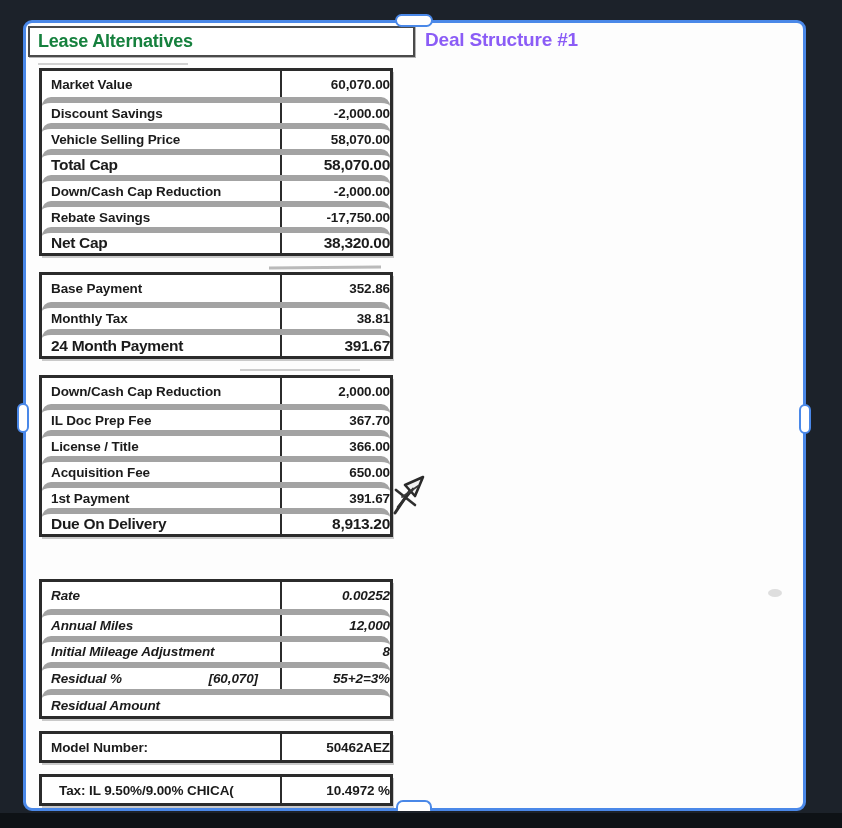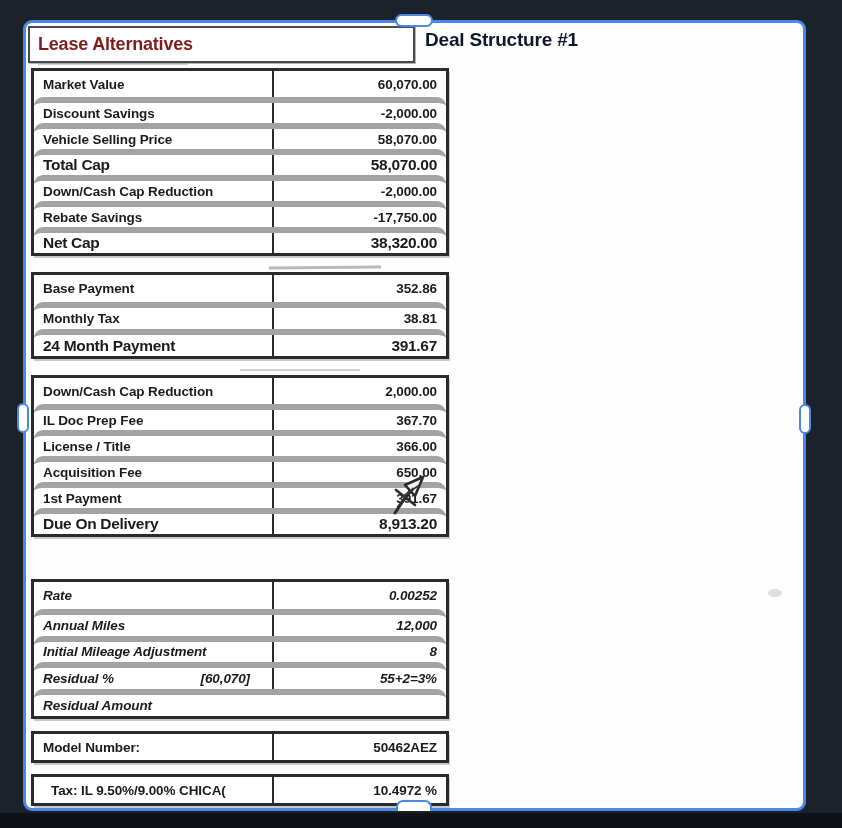--- a/index.html
+++ b/index.html
@@ -9,33 +9,33 @@
   .stage { position:absolute; inset:0; background:#1c222a; }
   .bottom-bar { position:absolute; left:0; top:813px; width:842px; height:15px; background:#0e1216; }
 
   
   .doc {
     position:absolute; left:23px; top:20px; width:783px; height:791px;
     background:#fdfdfd; border:3px solid #4a88e8; border-radius:9px;
   }
 
   .title-box {
-    position:absolute; left:2px; top:3px; width:387px; height:37px;
+    position:absolute; left:2px; top:3px; width:387px; height:31px;
     border:2px solid #4a4a4a; background:#fff;
     box-shadow:1px 1px 0 rgba(90,90,90,.45);
     display:flex; align-items:center; padding-left:8px;
-    font-size:18px; font-weight:bold; color:#7f1d1d; letter-spacing:-0.2px;
+    font-size:18px; font-weight:bold; color:#15803d; letter-spacing:-0.2px;
   }
   .deal-title {
     position:absolute; left:399px; top:6px;
-    font-size:19px; font-weight:bold; color:#0f172a; letter-spacing:-0.2px;
+    font-size:19px; font-weight:bold; color:#8b5cf6; letter-spacing:-0.2px;
   }
 
   .tbl {
-    position:absolute; left:5px; width:418px;
+    position:absolute; left:13px; width:354px;
     border:3px solid #2b2b2b; background:#fff;
     box-shadow:2px 3px 0 -1px rgba(70,70,70,.28);
   }
   .t1 { top:45px; }
   .t2 { top:249px; }
   .t3 { top:352px; }
   .t4 { top:556px; }
   .t5 { top:708px; }
   .t6 { top:751px; }
 
@@ -44,21 +44,21 @@
   .t4 .row { height:26.8px;font-style:italic; }
   .t5 .row, .t6 .row { height:26px; }
   .row + .row { border-top:6px solid #a3a3a3;border-radius:9px; }
 
   .cell-l {
     flex:0 0 228px; display:flex; align-items:center; justify-content:space-between;
     padding-left:9px; overflow:hidden;
   }
   .cell-v {
     flex:1; border-left:2px solid #2b2b2b; display:flex; align-items:center;
-    justify-content:flex-end; padding-right:9px; white-space:nowrap;margin-left:10px;
+    justify-content:flex-end; white-space:nowrap;margin-left:10px;
   }
   .row { font-weight:bold; font-size:13.5px; color:#1b1b1b; letter-spacing:-0.1px; }
   .row.em { font-size:15.5px; letter-spacing:-0.3px; }
   .lblx { padding-right:12px; }
   .t6 .cell-l { padding-left:17px; }
 
   
   .artifact { position:absolute; background:#9b9b9b; opacity:.7; }
   .a1 { left:243px; top:243px; width:112px; height:3px; transform:rotate(-0.4deg); }
   .a2 { left:12px; top:40px; width:150px; height:2px; opacity:.45; }

